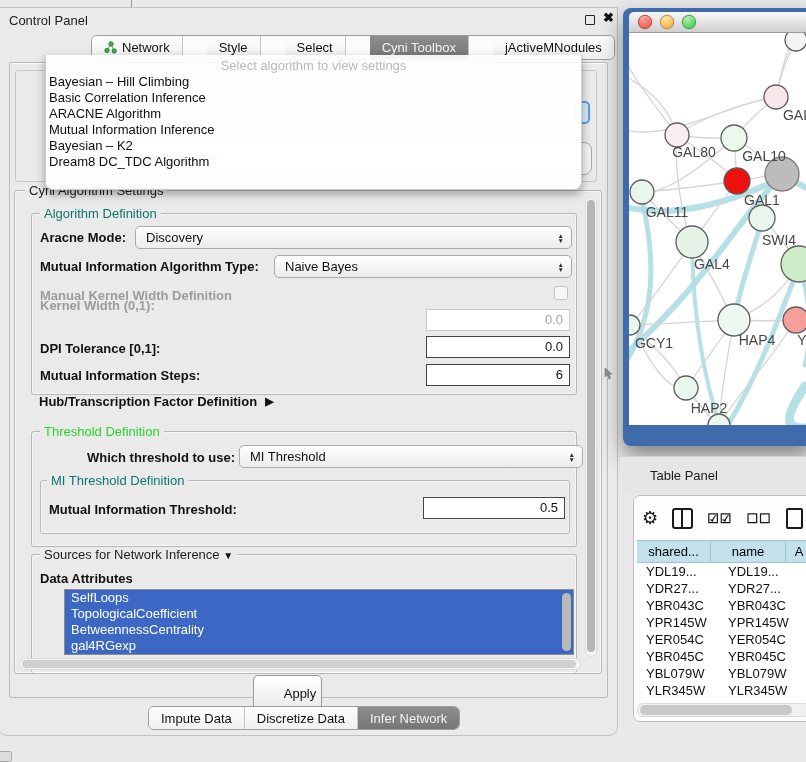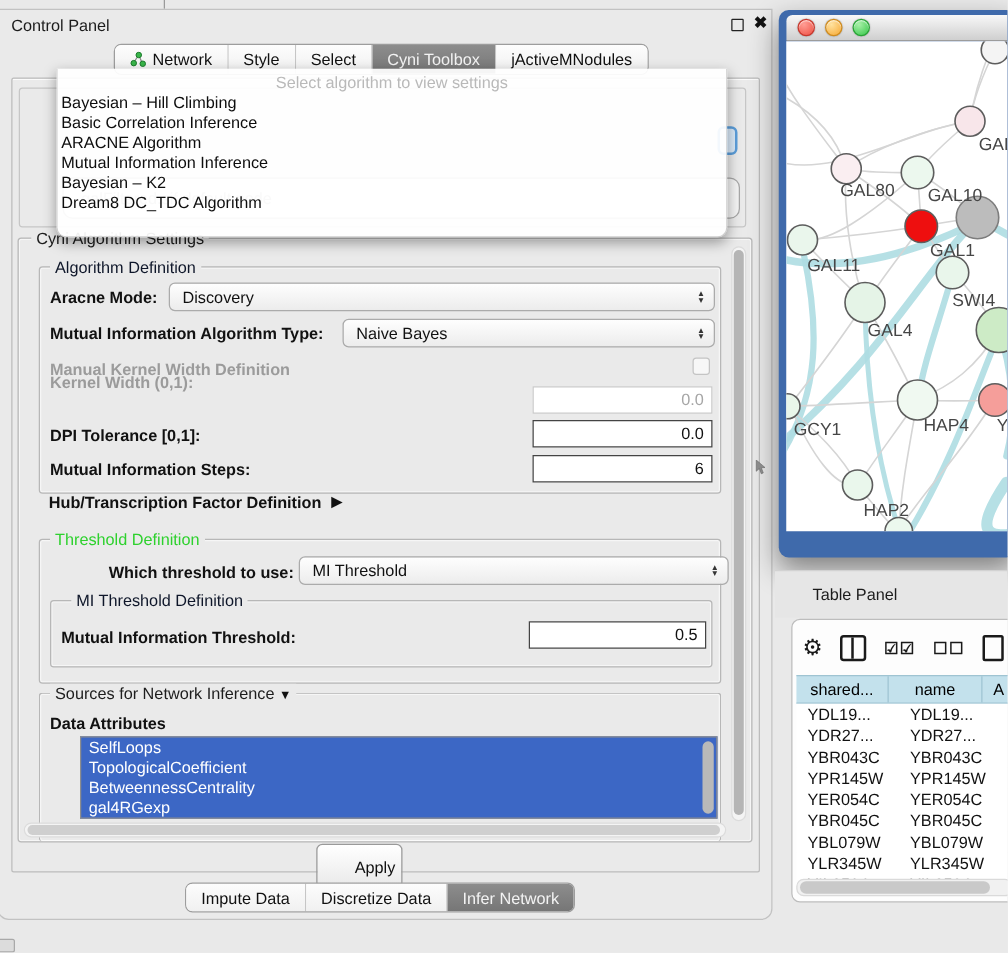--- a/index.html
+++ b/index.html
@@ -13,21 +13,21 @@
   
   .cp{left:-2px;top:7px;width:620px;height:729px;background:#eaeaea;
       border:1px solid #c2c2c2;border-radius:0 0 9px 9px;}
   .cp-title{left:10px;top:12px;font-size:13px;color:#1c1c1c;}
 
   .tabbar{display:flex;align-items:stretch;background:#fbfbfb;border:1px solid #9d9d9d;
           border-radius:6px;overflow:hidden;font-size:13px;color:#111;}
   .tab{display:flex;align-items:center;gap:5px;padding:0 12px;border-right:1px solid #c6c6c6;background:linear-gradient(#fdfdfd,#f0f0f0);white-space:nowrap;}
   .tab:last-child{border-right:none;}
   .tab.sel{background:linear-gradient(#8d8d8d,#767676);color:#f3f3f3;}
-  .top-tabs{left:91px;top:35px;height:25px;}
+  .top-tabs{left:91px;top:35px;height:25px;gap:24px;}
   .bottom-tabs{left:148px;top:706px;height:24px;}
 
   .mainbox{left:9px;top:62px;width:599px;height:636px;background:#eaeaea;
            border:1px solid #bcbcbc;border-radius:2px;box-shadow:inset 0 1px 0 rgba(255,255,255,.8);}
 
   
   .infbox{left:15px;top:70px;width:582px;height:112px;border:1px solid #c6c6c6;border-radius:3px;}
   .blue-btn{left:574px;top:101px;width:16px;height:23px;border:2px solid #5b9dd9;border-radius:5px;background:#d9e9f8;}
   .under-combo{left:50px;top:142px;width:542px;height:33px;border:1px solid #a7a7a7;border-radius:8px;
                background:#f3f3f3;color:#a9a9a9;font-size:13px;line-height:31px;padding-left:14px;overflow:hidden;white-space:nowrap;}
@@ -37,21 +37,21 @@
          border:1px solid #cdcdcd;border-top:none;border-radius:0 0 8px 8px;
          box-shadow:0 4px 10px rgba(0,0,0,.35);z-index:30;overflow:hidden;}
   .popup-placeholder{text-align:center;color:#b9b9b9;font-size:13px;height:19px;line-height:21px;}
   .popup-item{font-size:13px;color:#0d0d0d;height:16px;line-height:16px;padding-left:3px;white-space:nowrap;}
   .popup-item.bold{font-weight:normal;}
 
   
   .tbox{border:1px solid #b7b7b7;border-radius:3px;box-shadow:inset 0 0 0 1px rgba(255,255,255,.55);}
   .tbox-title{position:absolute;top:-8px;background:#eaeaea;padding:0 4px;font-size:13px;white-space:nowrap;}
   .t-black{color:#1d1d1d;}
-  .t-blue{color:#0f172a;}
+  .t-blue{color:#0f766e;}
   .t-green{color:#2ed12e;}
 
   .cyni{left:14px;top:190px;width:588px;height:484px;}
   .lbl{font-size:13px;font-weight:bold;color:#111;white-space:nowrap;}
   .lbl.dis{color:#9b9b9b;}
   .combo{background:linear-gradient(#fefefe,#ececec);border:1px solid #ababab;border-radius:5px;
          font-size:13px;color:#111;display:flex;align-items:center;padding-left:10px;}
   .combo .spin{margin-left:auto;margin-right:7px;display:flex;flex-direction:column;line-height:5px;font-size:6.5px;color:#333;}
   .field{background:#fff;border:1px solid #444;font-size:13px;color:#111;text-align:right;padding-right:6px;line-height:20px;}
   .field.dis{border:1px solid #c9c9c9;color:#a6a6a6;}
@@ -218,21 +218,21 @@
     <div class="abs lbl" style="left:55px;top:18px;">Which threshold to use:</div>
     <div class="abs combo" style="left:207px;top:13px;width:344px;height:23px;">
       <span>MI Threshold</span>
       <span class="spin">
           <span>▲</span>
           <span>▼</span>
         </span>
     </div>
 
     <div class="abs tbox" style="left:8px;top:48px;width:530px;height:54px;">
-      <span class="tbox-title t-blue" style="left:16px;background:#eaeaea;">MI Threshold Definition</span>
+      <span class="tbox-title t-blue" style="left:6px;background:#eaeaea;">MI Threshold Definition</span>
       <div class="abs lbl" style="left:8px;top:21px;">Mutual Information Threshold:</div>
       <div class="abs field" style="left:382px;top:16px;width:142px;height:22px;">0.5</div>
     </div>
   </div>
 
   <div class="abs tbox" style="left:16px;top:363px;width:546px;height:119px;border-bottom:none;">
     <span class="tbox-title t-black" style="left:8px;">
       <span>Sources for Network Inference</span>
       <span class="tri" style="font-size:10px;">▼</span>
     </span>

